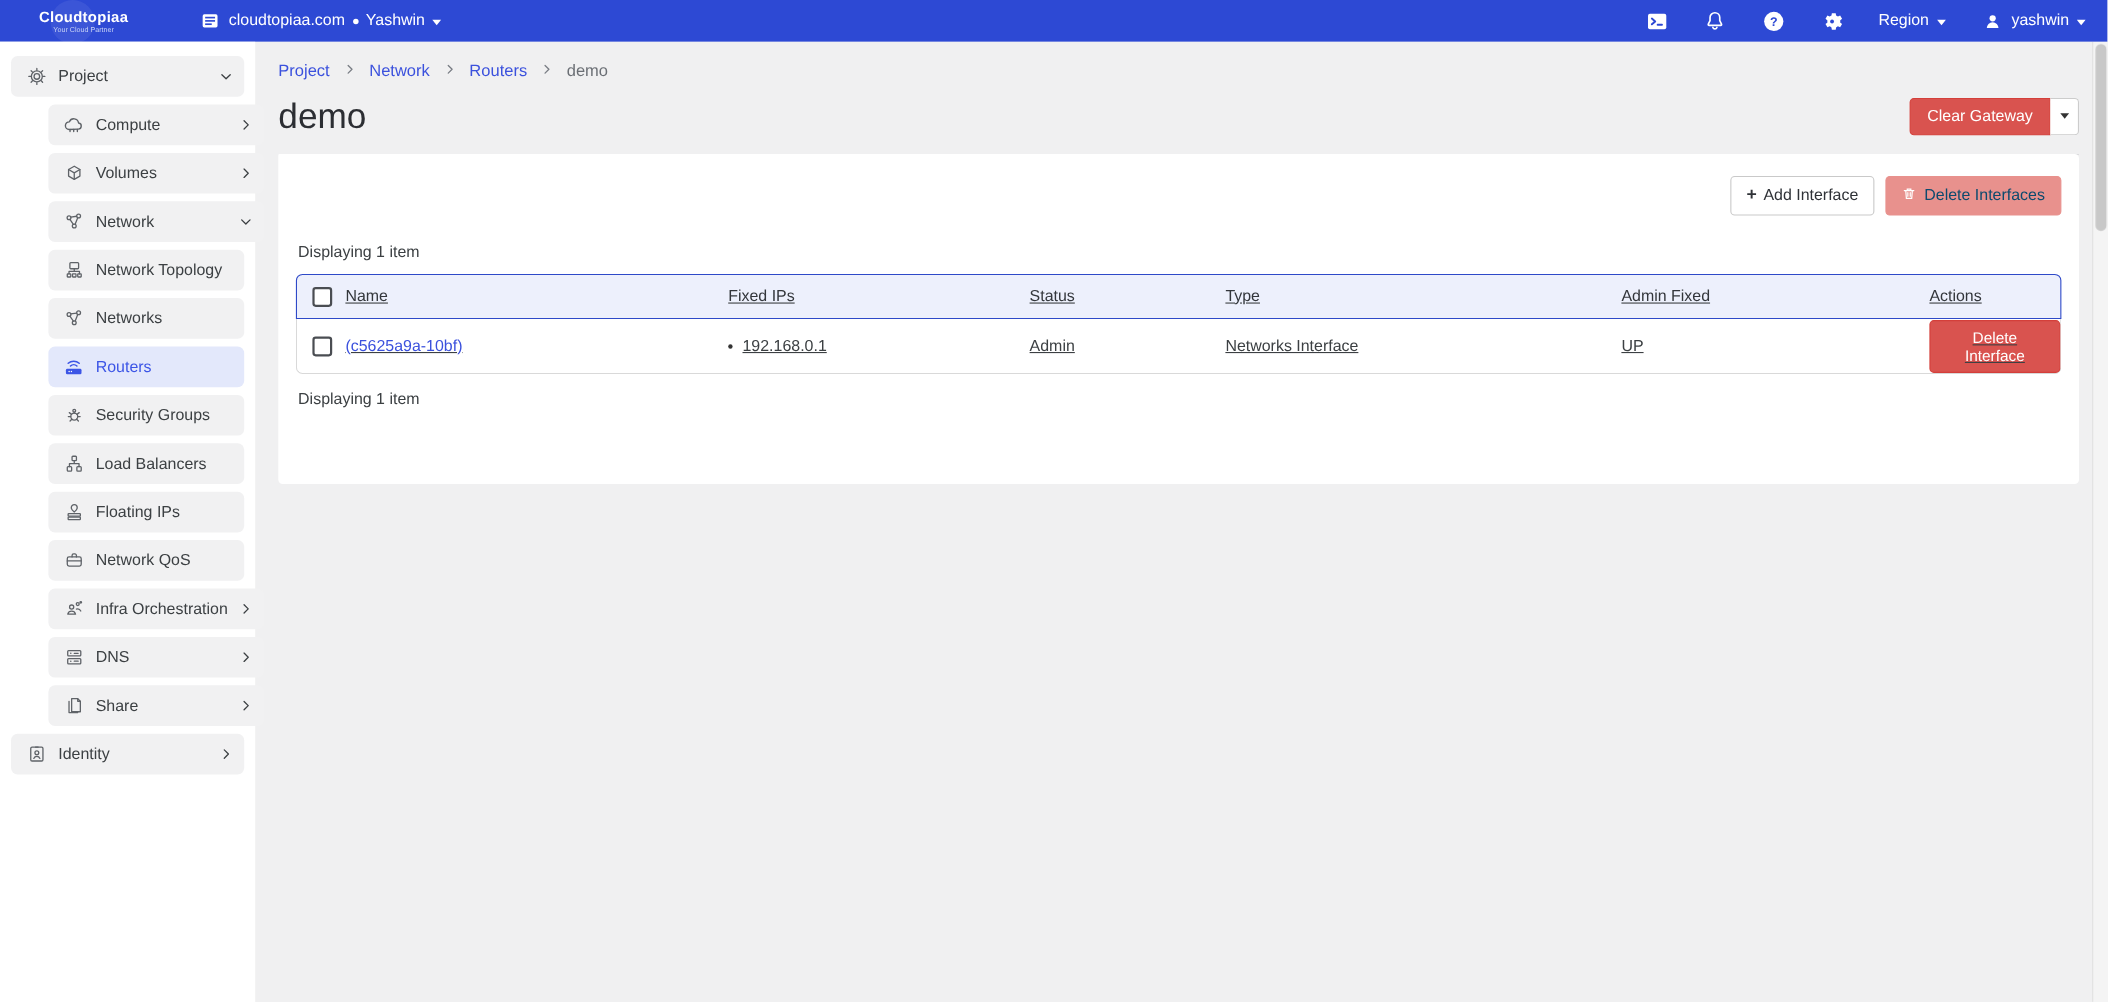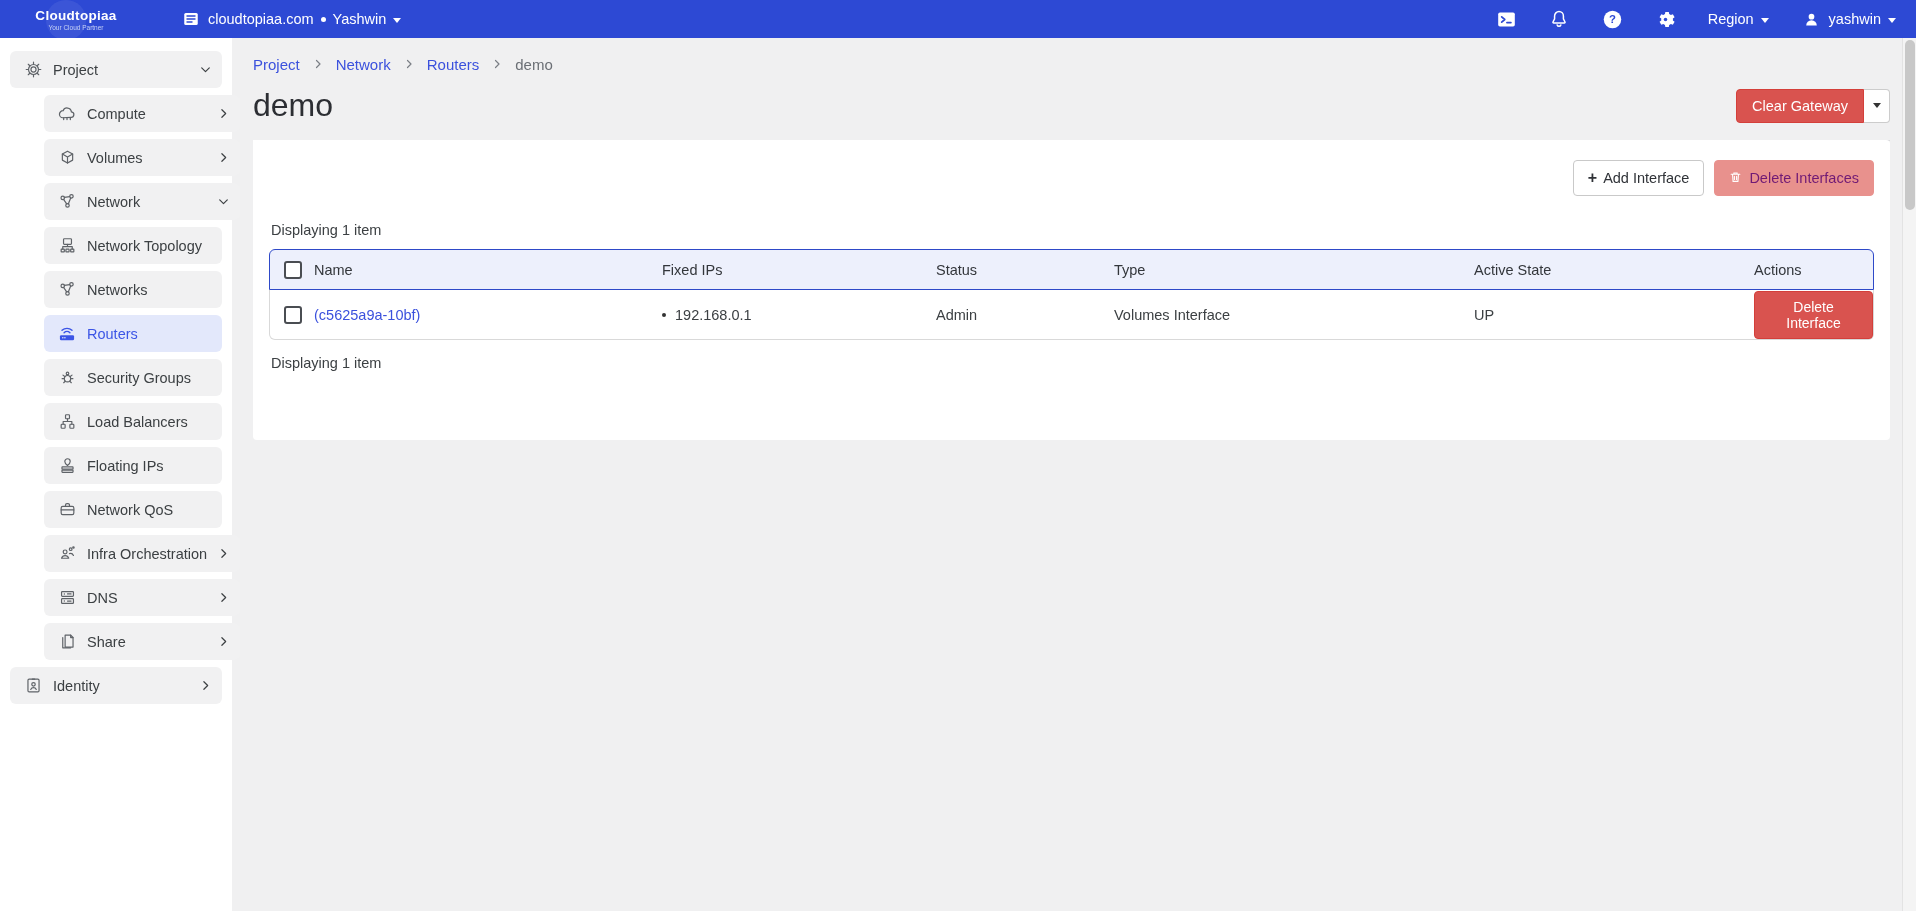--- a/index.html
+++ b/index.html
@@ -52,25 +52,25 @@
   
   .tabs { display:flex; margin:18px 0 0 10px; position:relative; z-index:2; }
   .tab { padding:13px 27px; font-size:15px; color:#3b51dd; cursor:pointer; border:1px solid transparent; border-bottom:none; }
   .tab.active { background:#fff; color:#4a4d52; border-color:#ddd; border-radius:6px 6px 0 0; }
 
   
   .panel { background:#fff; min-height:300px; margin-top:-1px; border-radius:0 4px 4px 4px; padding-bottom:42px; }
   .panel-actions { display:flex; justify-content:flex-end; gap:10px; padding:20px 16px 0 0; }
   .btn-light { background:#fff; border:1px solid #c9c9c9; border-radius:4px; padding:8px 14px; font-size:14.5px; color:#2f3237; display:flex; align-items:center; gap:6px; cursor:pointer; font-family:inherit; }
   .btn-light .plus { font-weight:bold; font-size:16px; }
-  .btn-danger-disabled { background:#e8918d; border:1px solid #e8918d; border-radius:4px; padding:8px 14px; font-size:14.5px; color:#701a75; display:flex; align-items:center; gap:7px; cursor:not-allowed; font-family:inherit; }
+  .btn-danger-disabled { background:#e8918d; border:1px solid #e8918d; border-radius:4px; padding:8px 14px; font-size:14.5px; color:#0c4a6e; display:flex; align-items:center; gap:7px; cursor:not-allowed; font-family:inherit; }
   .count { font-size:14.5px; color:#3c4043; margin:26px 0 11px 18px; }
   .count.bottom { margin:15px 0 0 18px; }
 
-  .grid-table { margin:0 16px; font-size:14.5px; }
+  .grid-table { margin:0 16px; font-size:14.5px;text-decoration:underline; }
   .g-row { display:grid; grid-template-columns:44px 348px 274px 178px 360px 280px 1fr; align-items:center; }
   .g-head { background:#edf0fc; border:1px solid #2e49c8; border-radius:6px 6px 0 0; height:41px; color:#33363b; }
   .g-body { background:#fff; border:1px solid #d9d9d9; border-top:none; border-radius:0 0 6px 6px; height:50px; }
   .checkbox { width:18px; height:18px; border:2px solid #4a4d52; border-radius:3px; background:#fff; margin-left:14px; cursor:pointer; }
   .cell-link { color:#3b51dd; cursor:pointer; }
   .ip-cell { display:flex; align-items:center; gap:9px; }
   .ip-dot { width:4px; height:4px; border-radius:50%; background:#333; display:inline-block; }
   .btn-row-danger { background:#d9534f; border:1px solid #d43f3a; color:#fff; border-radius:4px; padding:7px 11px; font-size:14px; cursor:pointer; font-family:inherit; }
   .actions-cell { display:flex; }
 
@@ -410,32 +410,32 @@
 
       <div class="count">Displaying 1 item</div>
 
       <div class="grid-table">
         <div class="g-row g-head">
           <span class="checkbox"></span>
           <span>Name</span>
           <span>Fixed IPs</span>
           <span>Status</span>
           <span>Type</span>
-          <span>Active State</span>
+          <span>Admin Fixed</span>
           <span>Actions</span>
         </div>
         <div class="g-row g-body">
           <span class="checkbox"></span>
           <span class="cell-link">(c5625a9a-10bf)</span>
           <span class="ip-cell">
             <span class="ip-dot"></span>
             <span>192.168.0.1</span>
           </span>
           <span>Admin</span>
-          <span>Volumes Interface</span>
+          <span>Networks Interface</span>
           <span>UP</span>
           <span class="actions-cell">
             <button class="btn-row-danger">Delete Interface</button>
           </span>
         </div>
       </div>
 
       <div class="count bottom">Displaying 1 item</div>
 
     </section>

